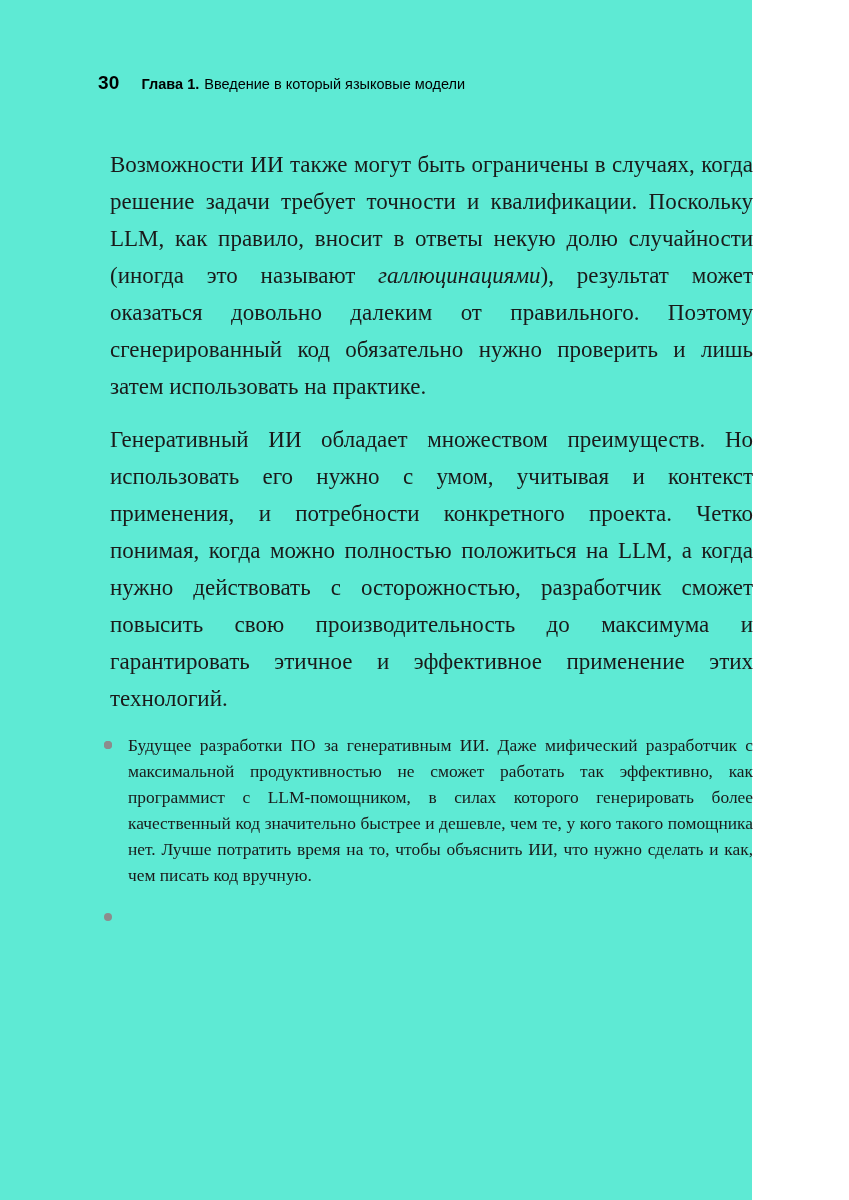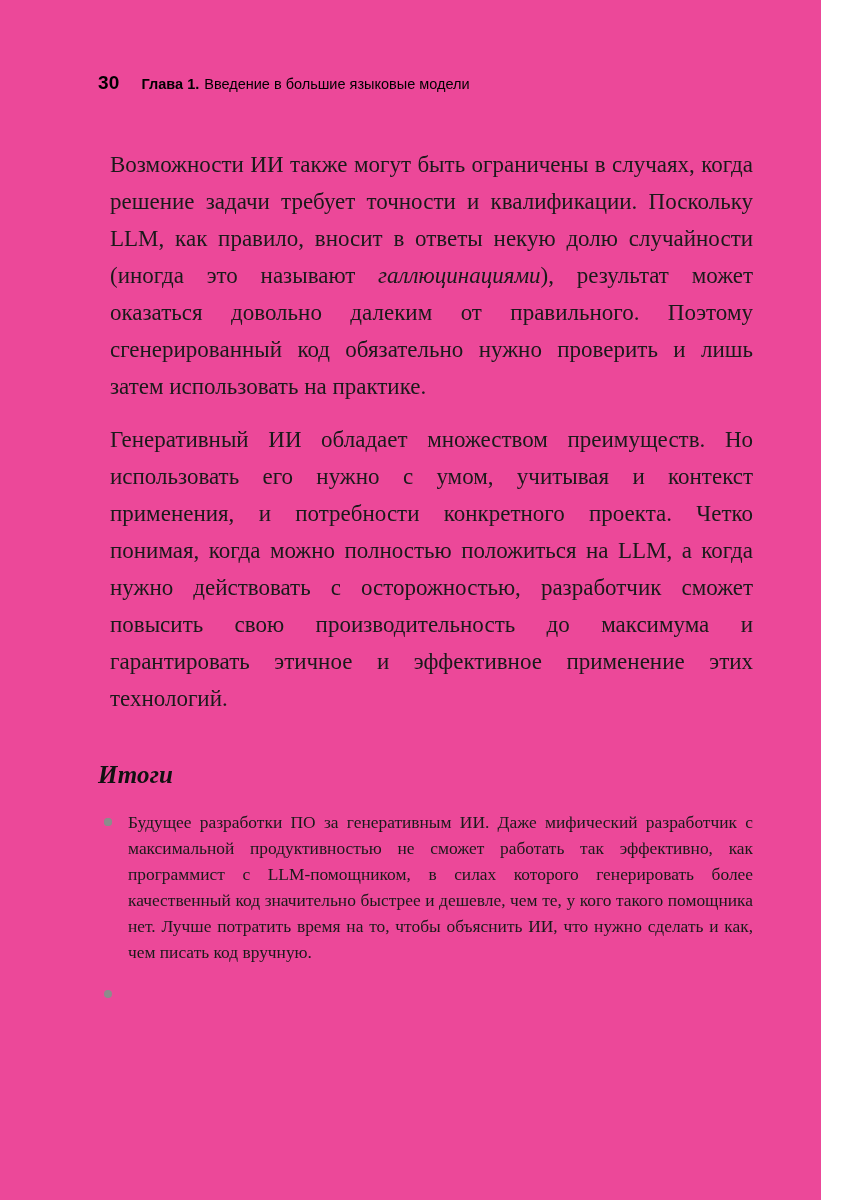--- a/index.html
+++ b/index.html
@@ -11,23 +11,23 @@
     width: 849px;
     height: 1200px;
     font-family: "Liberation Serif", serif;
     color: #1a1a1a;
     position: relative;
     overflow: hidden;
   }
   .page {
     position: absolute;
     left: 0; top: 0;
-    width: 821px;
+    width: 752px;
     height: 1200px;
-    background: #ec4899;
+    background: #5eead4;
   }
   .content {
     position: absolute;
     left: 98px;
     top: 72px;
     width: 655px;
   }
   
   .runhead {
     display: flex;
@@ -108,28 +108,27 @@
 </style>
 </head>
 <body>
 
 <div class="page">
   <div class="content">
 
     <div class="runhead">
       <span class="folio">30</span>
       <span class="chapter-label">Глава 1.</span>
-      <span class="chapter-title">Введение в большие языковые модели</span>
+      <span class="chapter-title">Введение в который языковые модели</span>
     </div>
 
     <p class="body-par"><span>Возможности ИИ также могут быть ограничены в случаях, когда решение задачи требует точности и квалификации. Поскольку LLM, как правило, вносит в ответы некую долю случайности (иногда это называют </span><span class="italic">галлюцинациями</span><span>), результат может оказаться довольно далеким от правильного. Поэтому сгенерированный код обязательно нужно проверить и лишь затем использовать на практике.</span></p>
 
     <p class="body-par">Генеративный ИИ обладает множеством преимуществ. Но использовать его нужно с умом, учитывая и контекст применения, и потребности конкретного проекта. Четко понимая, когда можно полностью положиться на LLM, а когда нужно действовать с осторожностью, разработчик сможет повысить свою производительность до максимума и гарантировать этичное и эффективное применение этих технологий.</p>
 
-    <h2 class="section-heading">Итоги</h2>
 
     <ul class="bullets">
       <li>
         <span class="dot"></span>
       </li>
       <li>
         <span class="dot"></span>
         <span>Будущее разработки ПО за генеративным ИИ. Даже мифический разработчик с максимальной продуктивностью не сможет работать так эффективно, как программист с LLM-помощником, в силах которого генерировать более качественный код значительно быстрее и дешевле, чем те, у кого такого помощника нет. Лучше потратить время на то, чтобы объяснить ИИ, что нужно сделать и как, чем писать код вручную.</span>
       </li>
       <li>

